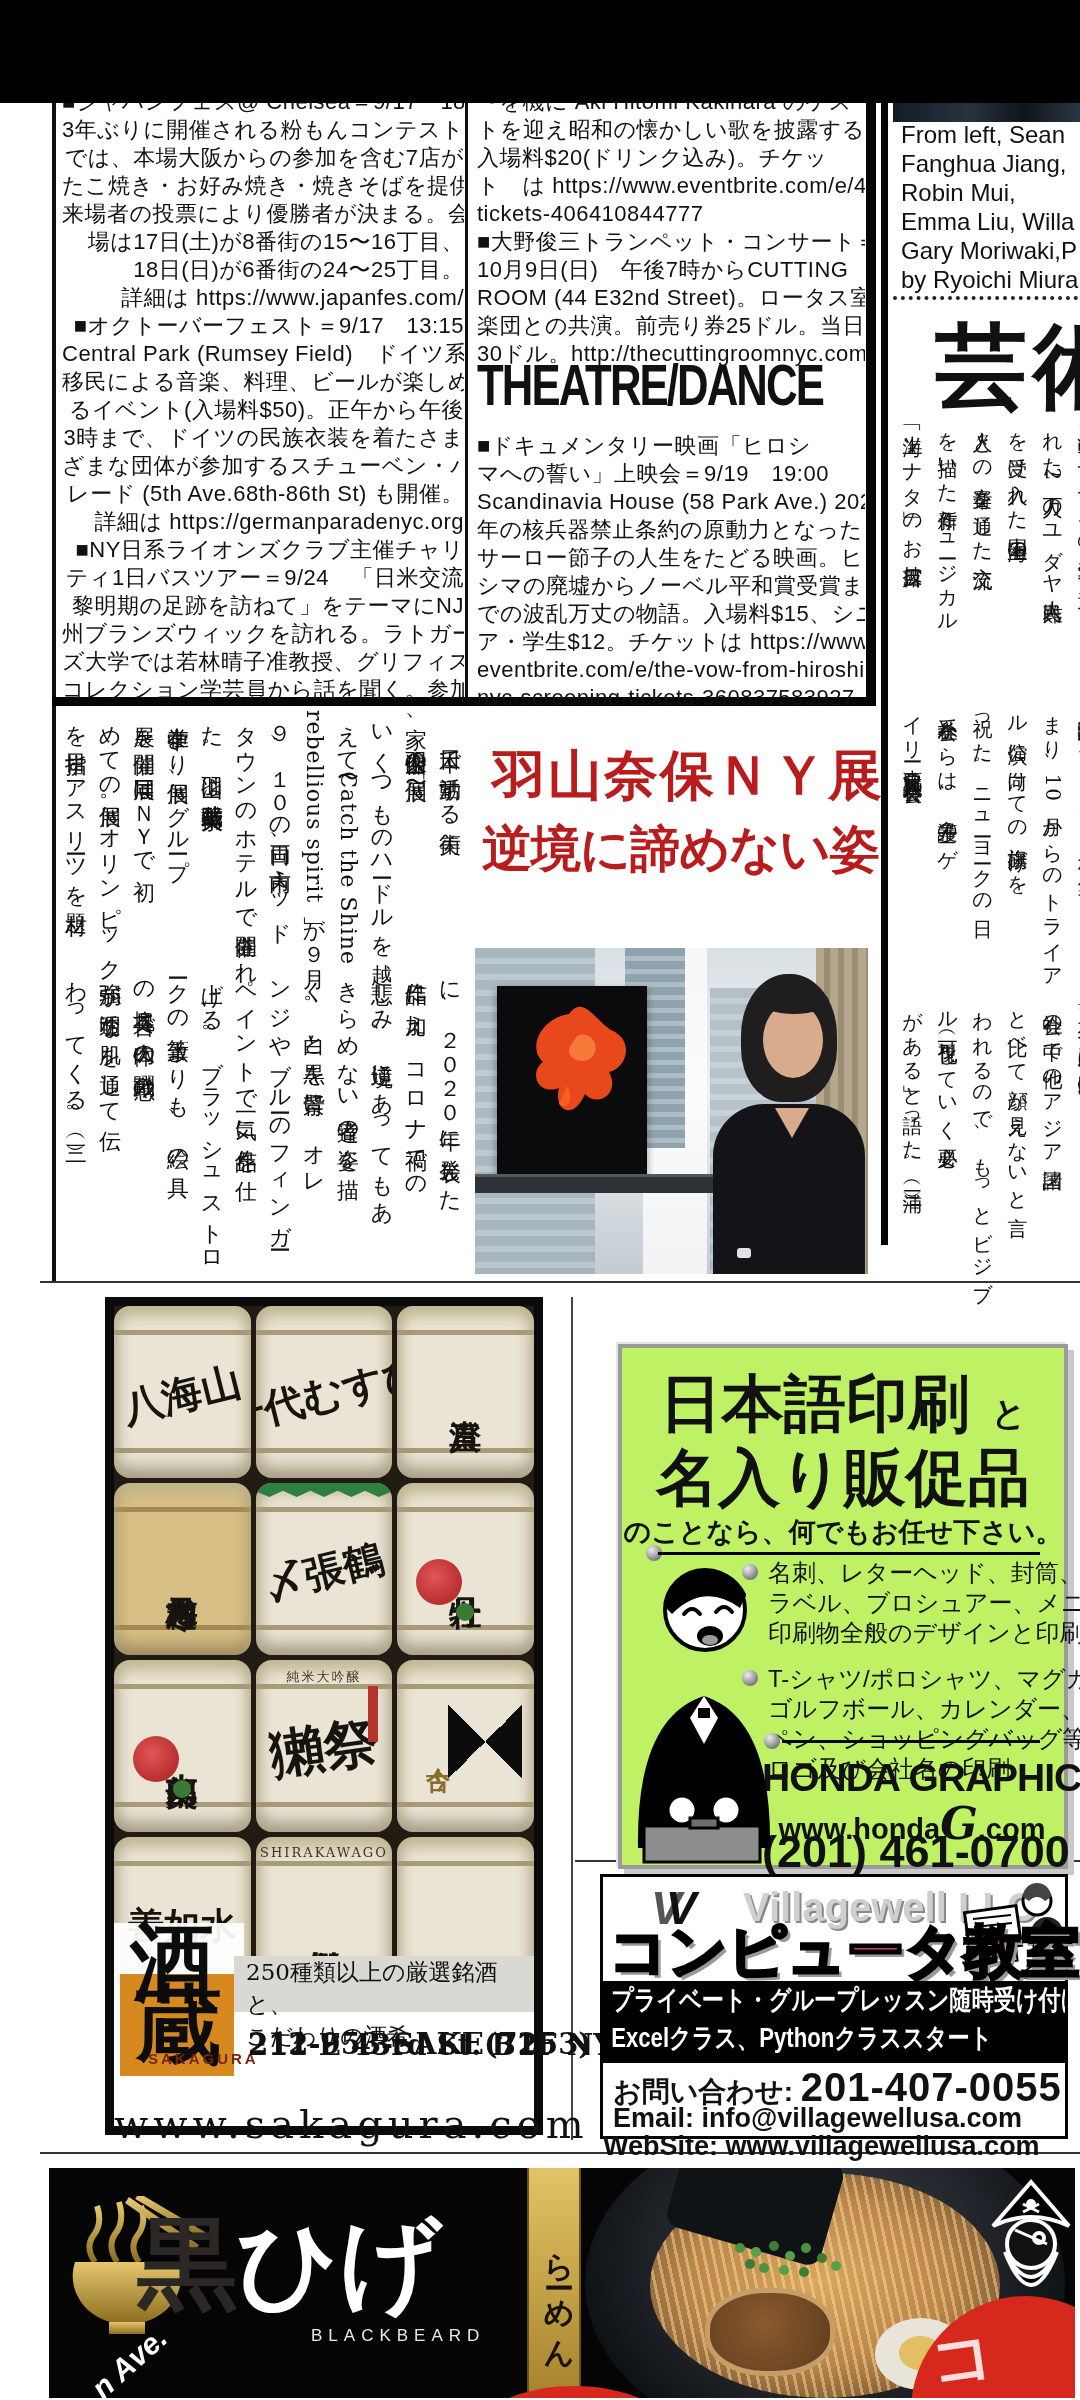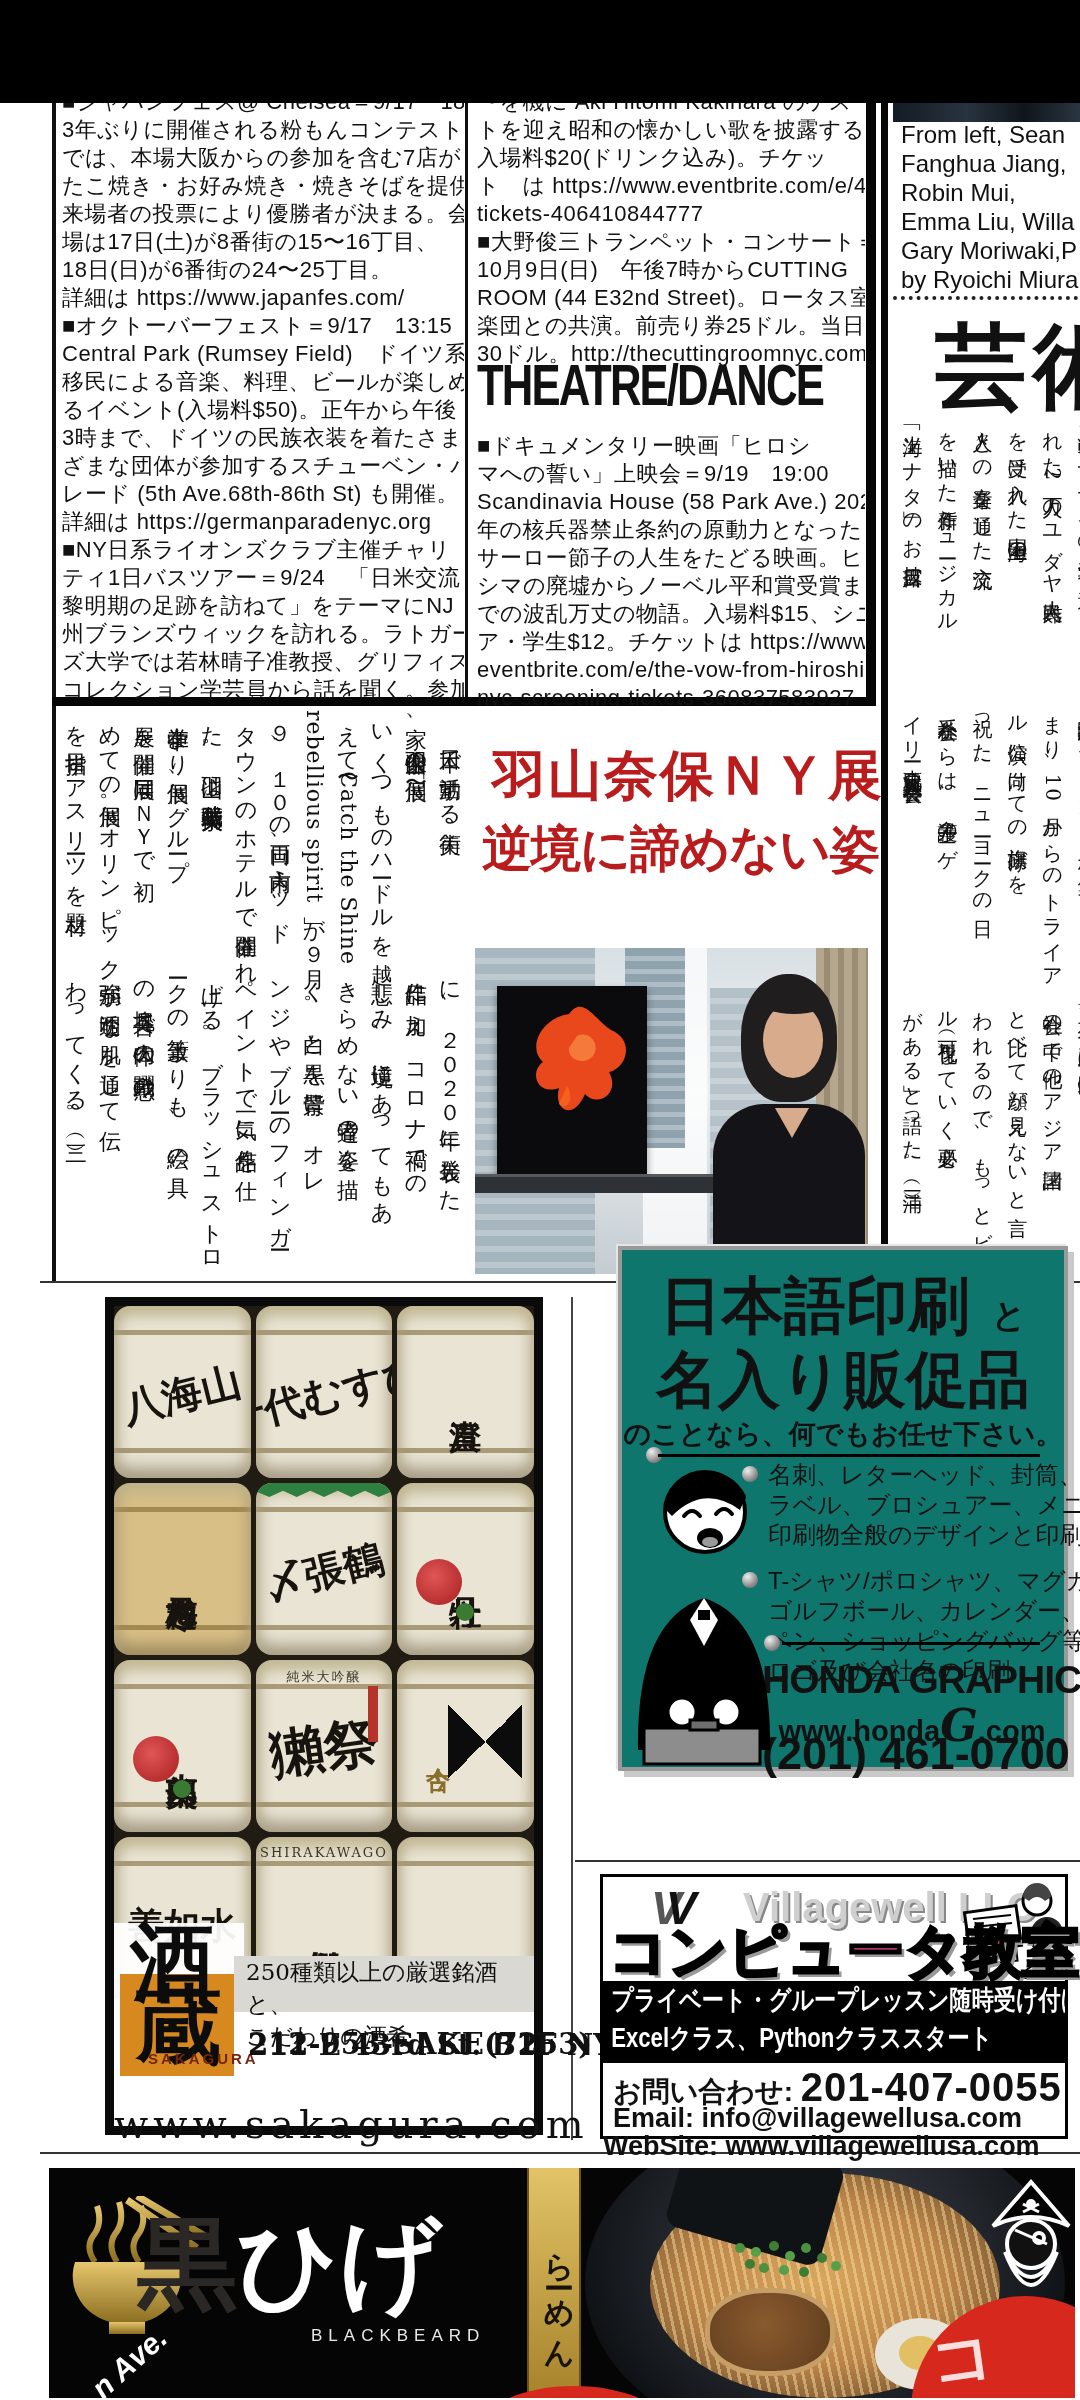--- a/index.html
+++ b/index.html
@@ -17,21 +17,21 @@
   .hline-listings{left:52px;top:697px;width:824px;height:9px;background:#060606;}
   .vbar-right{left:881px;top:103px;width:7px;height:1142px;background:#060606;}
   .dotted-rule{left:893px;top:296px;width:185px;height:0;border-top:4px dotted #222;}
   .hline-ads-top{left:40px;top:1281px;width:1040px;height:2px;background:#333;}
   .vline-ads{left:571px;top:1297px;width:2px;height:843px;background:#444;}
   .hline-honda-vw{left:575px;top:1860px;width:505px;height:2px;background:#333;}
   .hline-bottom{left:40px;top:2152px;width:1040px;height:2px;background:#333;}
   
   .listcol{font-size:22px;line-height:28px;letter-spacing:.5px;white-space:nowrap;overflow:hidden;}
   .listcol .ln{height:28px;}
-  .col-left{left:62px;top:88px;width:402px;height:622px;}
+  .col-left{left:62px;top:88px;width:402px;height:622px;text-align:right;}
   .col-mid{left:477px;top:88px;width:388px;height:618px;}
   .th-header{font-weight:700;font-size:46px;letter-spacing:-2px;height:58px;
      transform:scale(.95,1.25);transform-origin:left center;padding-top:6px;}
   
   .caption{left:901px;top:120px;width:182px;font-size:24px;line-height:29px;white-space:nowrap;overflow:hidden;}
   .geijutsu{left:935px;top:305px;font-family:"DejaVu Serif","Liberation Serif",serif;
      font-weight:700;font-size:92px;letter-spacing:6px;white-space:nowrap;}
   .vcols{writing-mode:vertical-rl;text-orientation:mixed;
      font-family:"DejaVu Serif","Liberation Serif",serif;white-space:nowrap;}
   .rband{left:893px;width:212px;font-size:20px;letter-spacing:2px;}
@@ -101,21 +101,21 @@
      font-family:"DejaVu Serif","Liberation Serif",serif;color:#0c0c0c;}
   .sake-roman{position:absolute;left:34px;top:744px;font-size:15px;font-weight:700;letter-spacing:3px;color:#74250b;}
   .sake-gray{position:absolute;left:120px;top:650px;width:300px;height:56px;background:#d9d8d2;
      font-family:"DejaVu Serif","Liberation Serif",serif;font-size:23px;line-height:32px;padding-left:12px;box-sizing:border-box;}
   .sake-addr{position:absolute;left:134px;width:290px;font-family:"DejaVu Serif","Liberation Serif",serif;
      font-weight:700;font-size:29px;white-space:nowrap;}
   .sa1{top:722px;} .sa2{top:721px;}
   .sake-web{position:absolute;left:0;top:795px;width:420px;text-align:center;
      font-family:"DejaVu Serif","Liberation Serif",serif;font-size:40px;letter-spacing:5px;}
   
-  .honda-box{left:618px;top:1246px;width:450px;height:525px;background:#0f766e;box-sizing:border-box;
+  .honda-box{left:618px;top:1344px;width:450px;height:525px;background:#bef264;box-sizing:border-box;
      border:4px solid #9a9a9a;box-shadow:6px 6px 0 #c9c9c9, -2px -2px 0 #e5e5e5;}
   .h-title1{position:absolute;left:0;top:14px;width:100%;text-align:center;white-space:nowrap;
      font-family:"DejaVu Serif","Liberation Serif",serif;font-weight:900;font-size:62px;}
   .h-to{font-size:34px;font-weight:700;}
   .h-title2{position:absolute;left:0;top:88px;width:100%;text-align:center;white-space:nowrap;
      font-family:"DejaVu Serif","Liberation Serif",serif;font-weight:900;font-size:62px;}
   .h-sub{position:absolute;left:0;top:166px;width:100%;text-align:center;font-weight:700;font-size:27px;white-space:nowrap;}
   .h-rule{position:absolute;height:3px;background:#000;}
   .hr1{left:36px;top:204px;width:382px;}
   .hr2{left:160px;top:392px;width:258px;}

